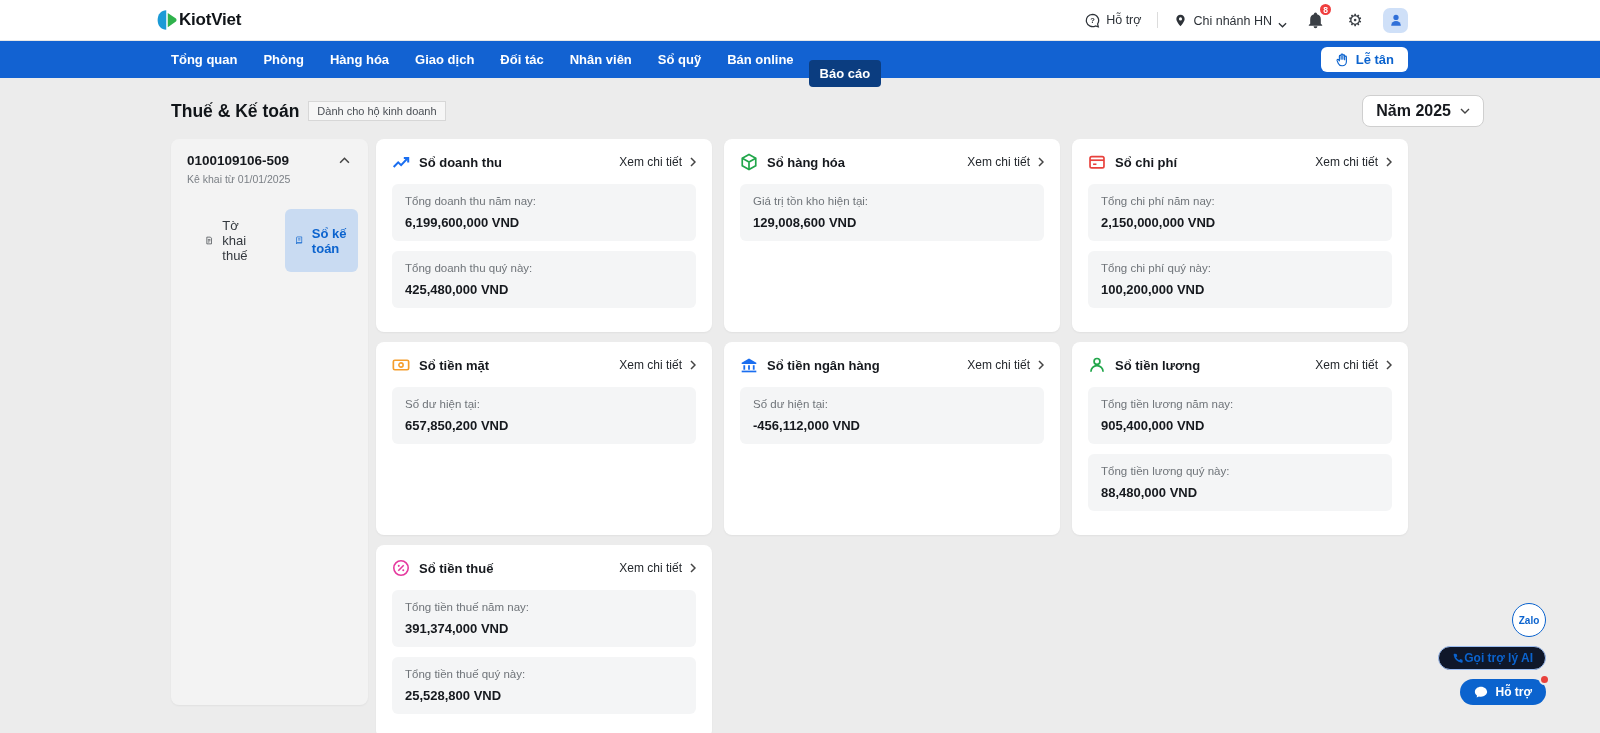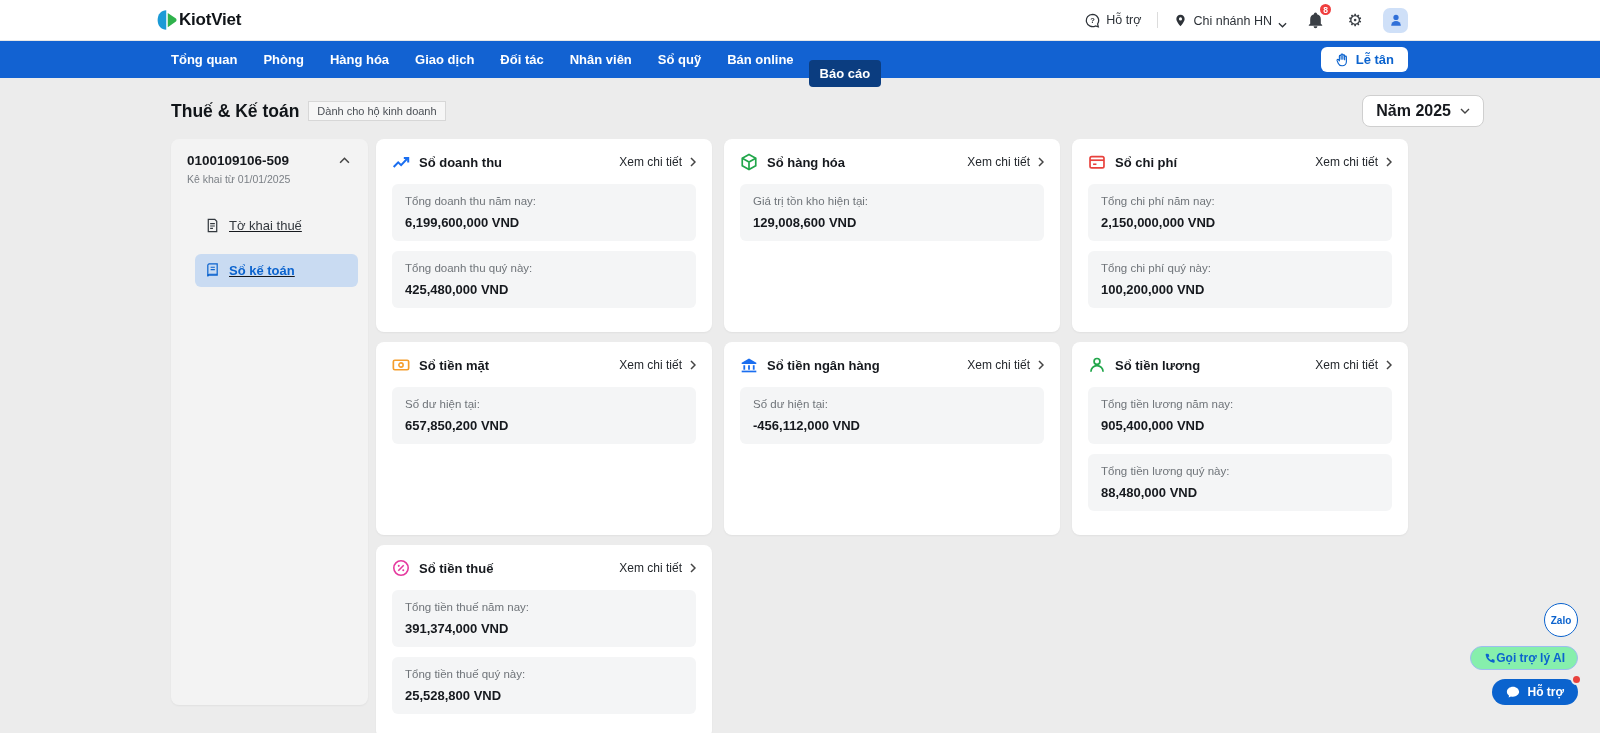--- a/index.html
+++ b/index.html
@@ -71,49 +71,49 @@
 
   .sidebar {
     width:197px; min-height:566px; background:#f3f3f3; border-radius:8px;
     padding:14px 10px; box-shadow:0 1px 2px rgba(0,0,0,.05);
   }
   .sidebar-head { padding:0 4px 10px 6px; }
   .sidebar-head-row { display:flex; align-items:center; justify-content:space-between;text-align:right; }
   .tax-code { font-size:13.5px; font-weight:800; color:#16191e; }
   .collapse-btn { cursor:pointer; display:flex; align-items:center; padding:4px; }
   .sidebar-sub { font-size:10.5px; color:#7a7f85; margin-top:5px; }
-  .sidebar-items { margin-top:14px; padding-left:14px; display:flex; flex-direction:column; gap:12px;text-decoration:underline; }
+  .sidebar-items { margin-top:14px; padding-left:14px; display:flex; gap:12px; }
   .sidebar-item {
     display:flex; align-items:center; gap:9px;
     font-size:13px; color:#33383e; padding:9px 10px; border-radius:6px; cursor:pointer;
   }
   .sidebar-item.active { background:#c9dbf2; color:#0b63ce; font-weight:700; }
 
   .cards { flex:1; display:grid; grid-template-columns:repeat(3,1fr); gap:10px 12px; align-items:stretch; }
   .card {
     background:#ffffff; border-radius:8px; padding:14px 16px; min-height:192px;
     box-shadow:0 1px 2px rgba(0,0,0,.05);
   }
   .card-head { display:flex; align-items:center; margin-bottom:13px; }
   .card-icon { width:18px; height:18px; display:flex; align-items:center; justify-content:center; }
   .card-title { font-size:13px; font-weight:700; margin-left:9px; color:#16191e; }
   .card-link { margin-left:auto; display:flex; align-items:center; gap:8px; font-size:12px; color:#24282d; cursor:pointer; }
   .stat { background:#f4f5f6; border-radius:6px; padding:11px 13px; margin-bottom:10px; }
   .stat-label { font-size:11.5px; color:#6f7479; }
   .stat-value { font-size:13px; font-weight:700; color:#16191e; margin-top:8px; }
 
   
-  .floaters { position:absolute; right:22px; bottom:28px; display:flex; flex-direction:column; align-items:flex-end; gap:9px; }
+  .floaters { position:absolute; right:54px; bottom:28px; display:flex; flex-direction:column; align-items:flex-end; gap:9px; }
   .zalo-btn {
     width:34px; height:34px; border-radius:50%; background:#ffffff;
     border:1.5px solid #0b63ce; color:#0b63ce; font-size:10px; font-weight:800;
     display:flex; align-items:center; justify-content:center; cursor:pointer;
   }
   .ai-btn {
-    background:#86efac; border:1px solid #9dbdf0; border-radius:14px;
+    background:#0f172a; border:1px solid #9dbdf0; border-radius:14px;
     color:#0b63ce; font-size:12px; font-weight:600;
     padding:4px 12px; display:flex; align-items:center; gap:0; cursor:pointer;
   }
   .support-btn {
     position:relative; background:#0b63ce; border:none; border-radius:14px;
     color:#ffffff; font-family:inherit; font-size:12px; font-weight:600;
     padding:6px 14px; display:flex; align-items:center; gap:7px; cursor:pointer;
   }
   .support-dot {
     position:absolute; top:-5px; right:-4px; width:11px; height:11px;

